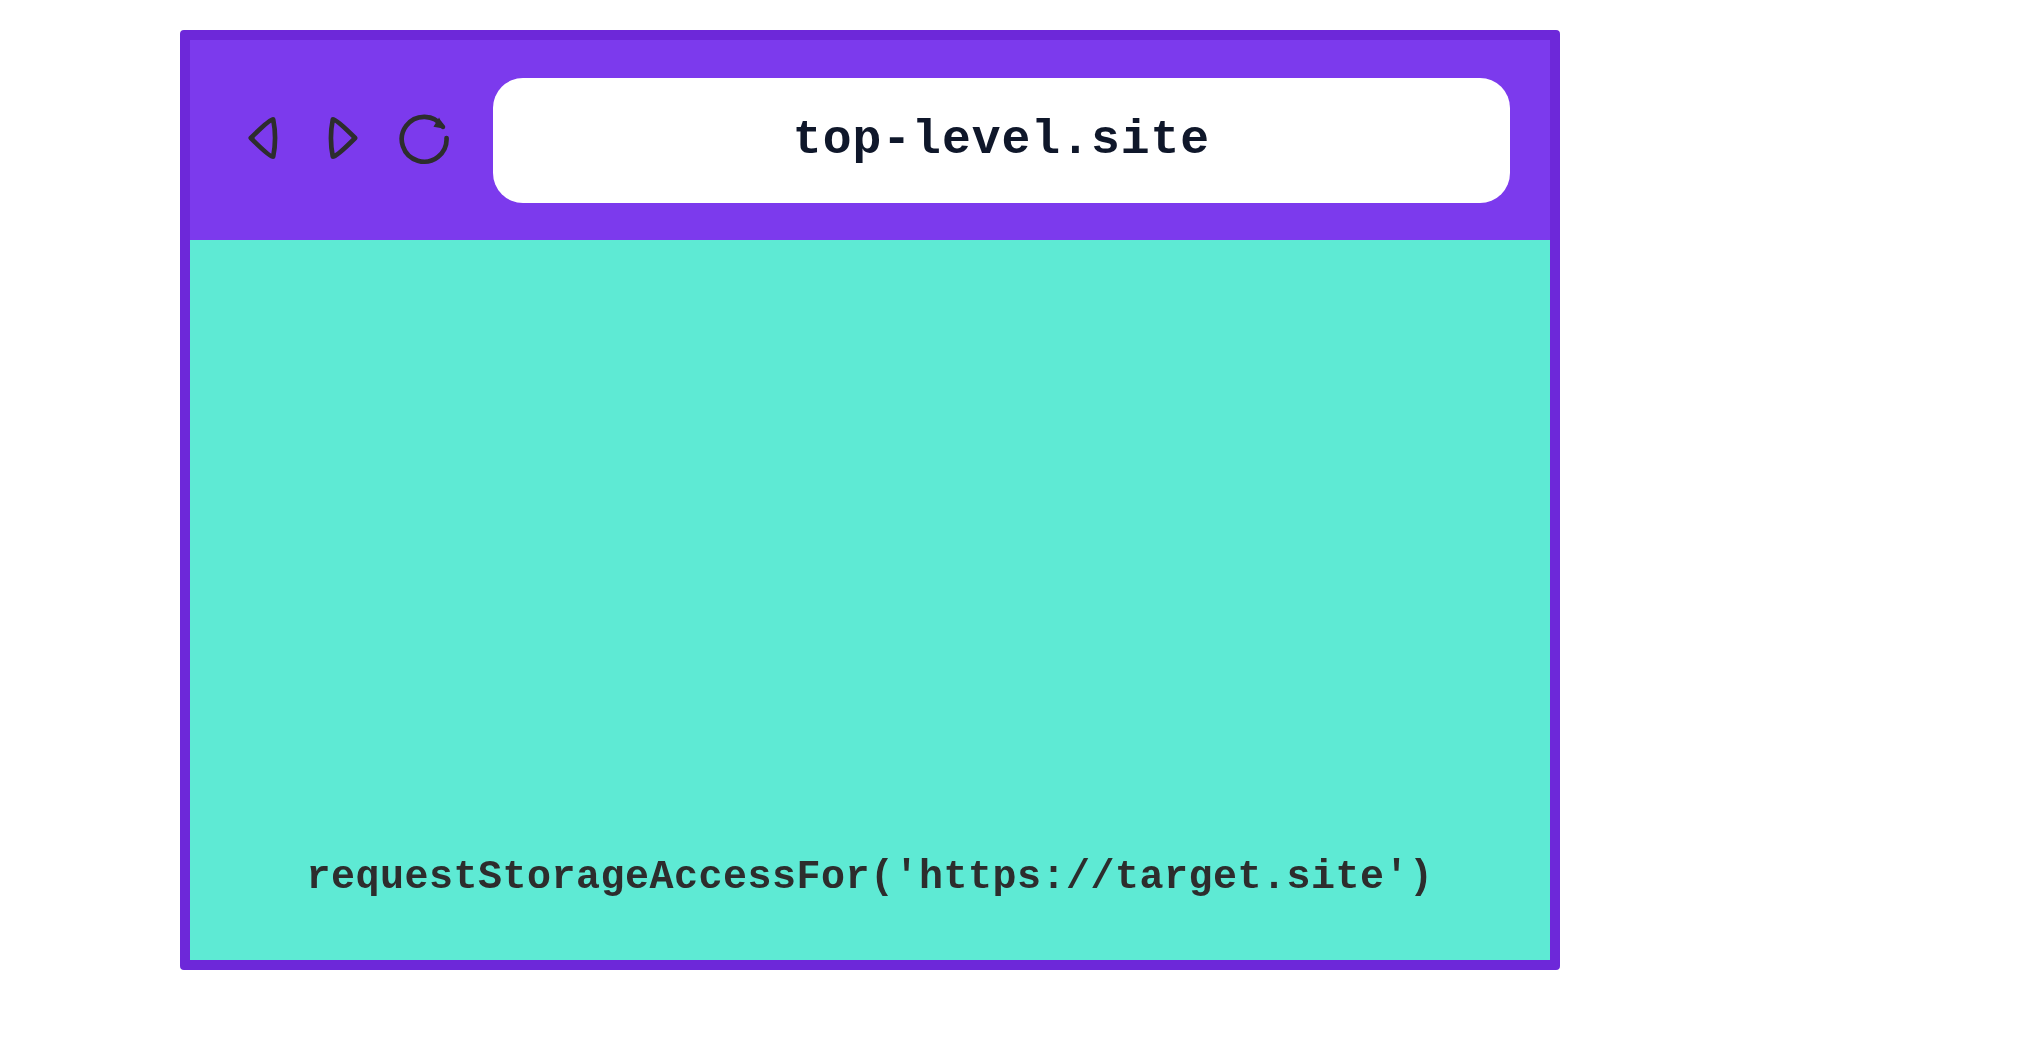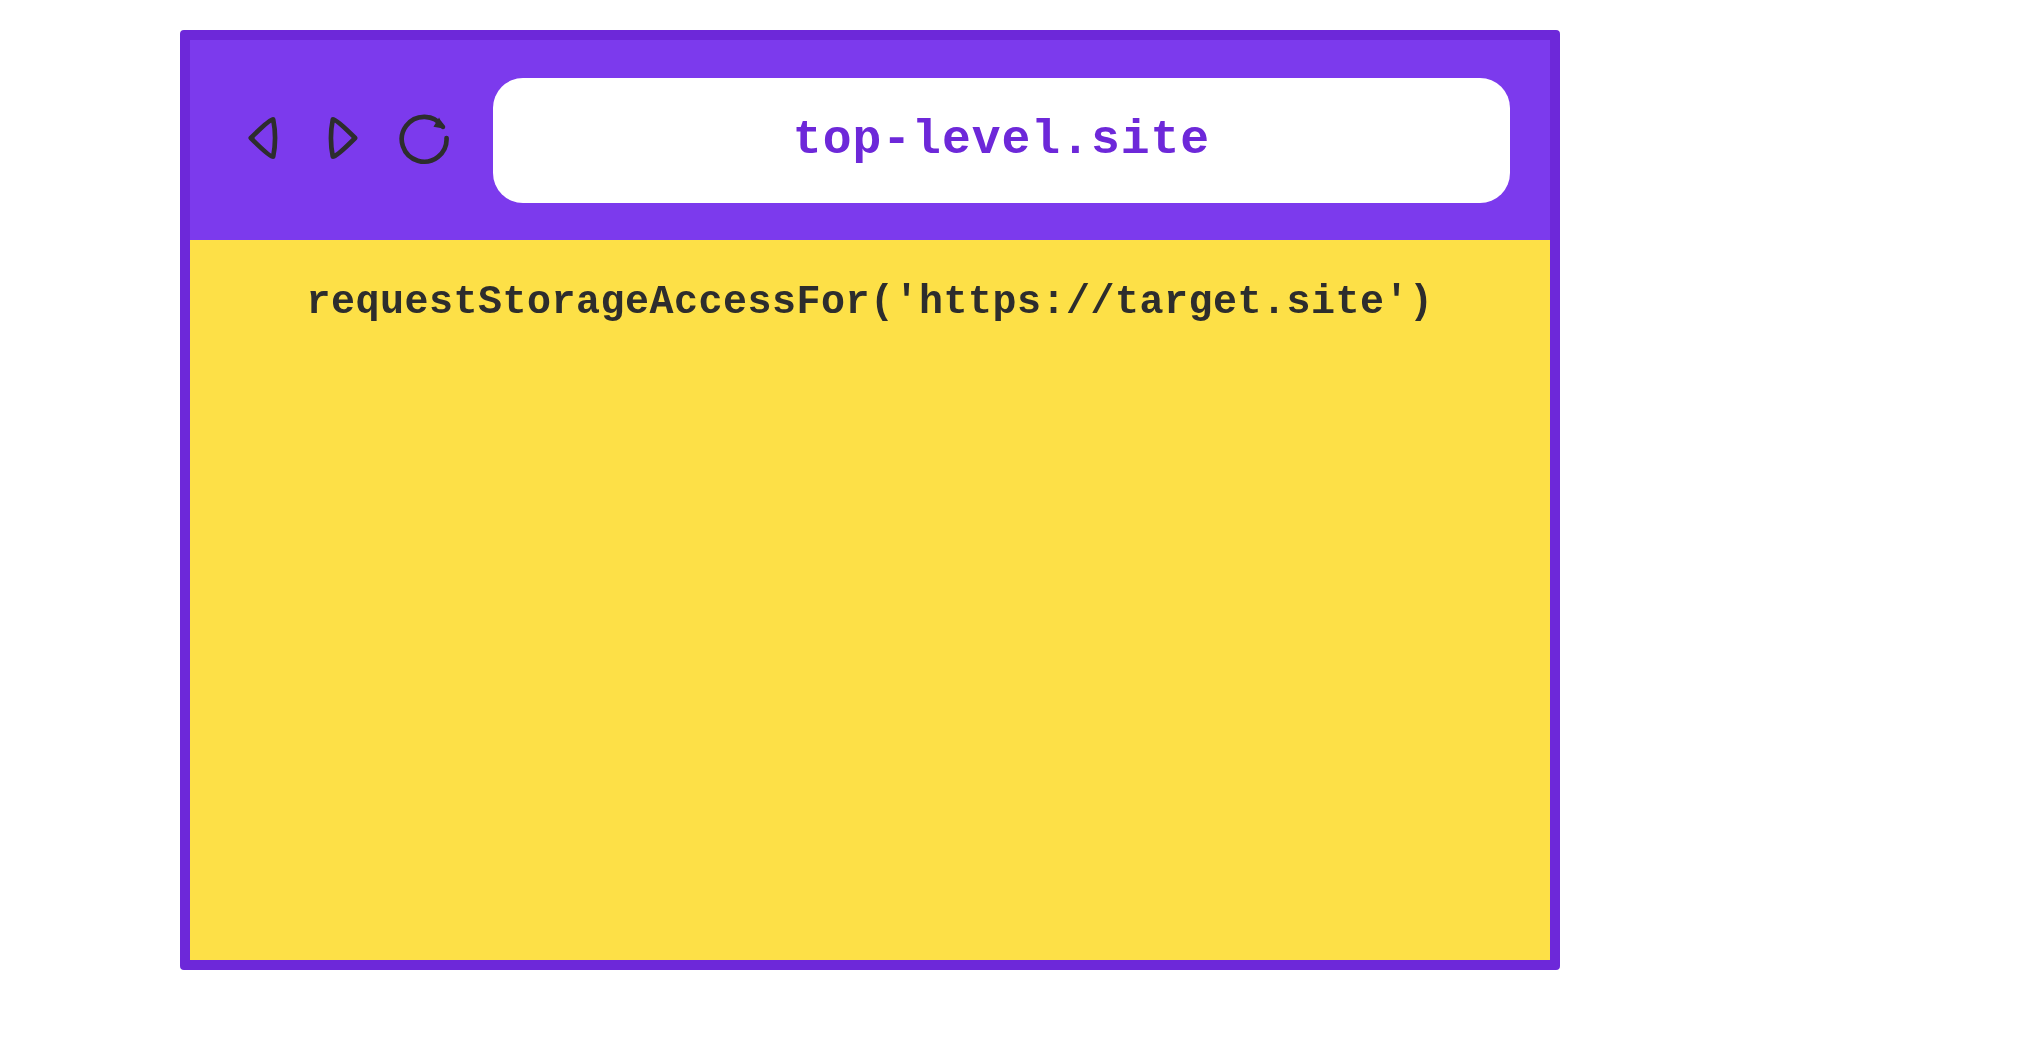--- a/index.html
+++ b/index.html
@@ -66,32 +66,32 @@
       border-radius: 30px;
       margin-left: 35px;
       display: flex;
       align-items: center;
       justify-content: center;
     }
     
     .address-text {
       font-size: 48px;
       font-weight: bold;
-      color: #6d28d9;
+      color: #0f172a;
       font-family: 'Courier New', Consolas, monospace;
       letter-spacing: 1px;
     }
     
     .browser-content {
       height: calc(100% - 200px);
-      background: #fde047;
+      background: #5eead4;
       display: flex;
-      align-items: flex-start;
+      align-items: flex-end;
       justify-content: center;
-      padding: 40px;
+      padding: 60px;
     }
     
     .code-text {
       font-size: 40px;
       font-weight: bold;
       color: #2d2d2d;
       font-family: 'Courier New', Consolas, monospace;
       letter-spacing: 0.5px;
       white-space: pre;
     }

